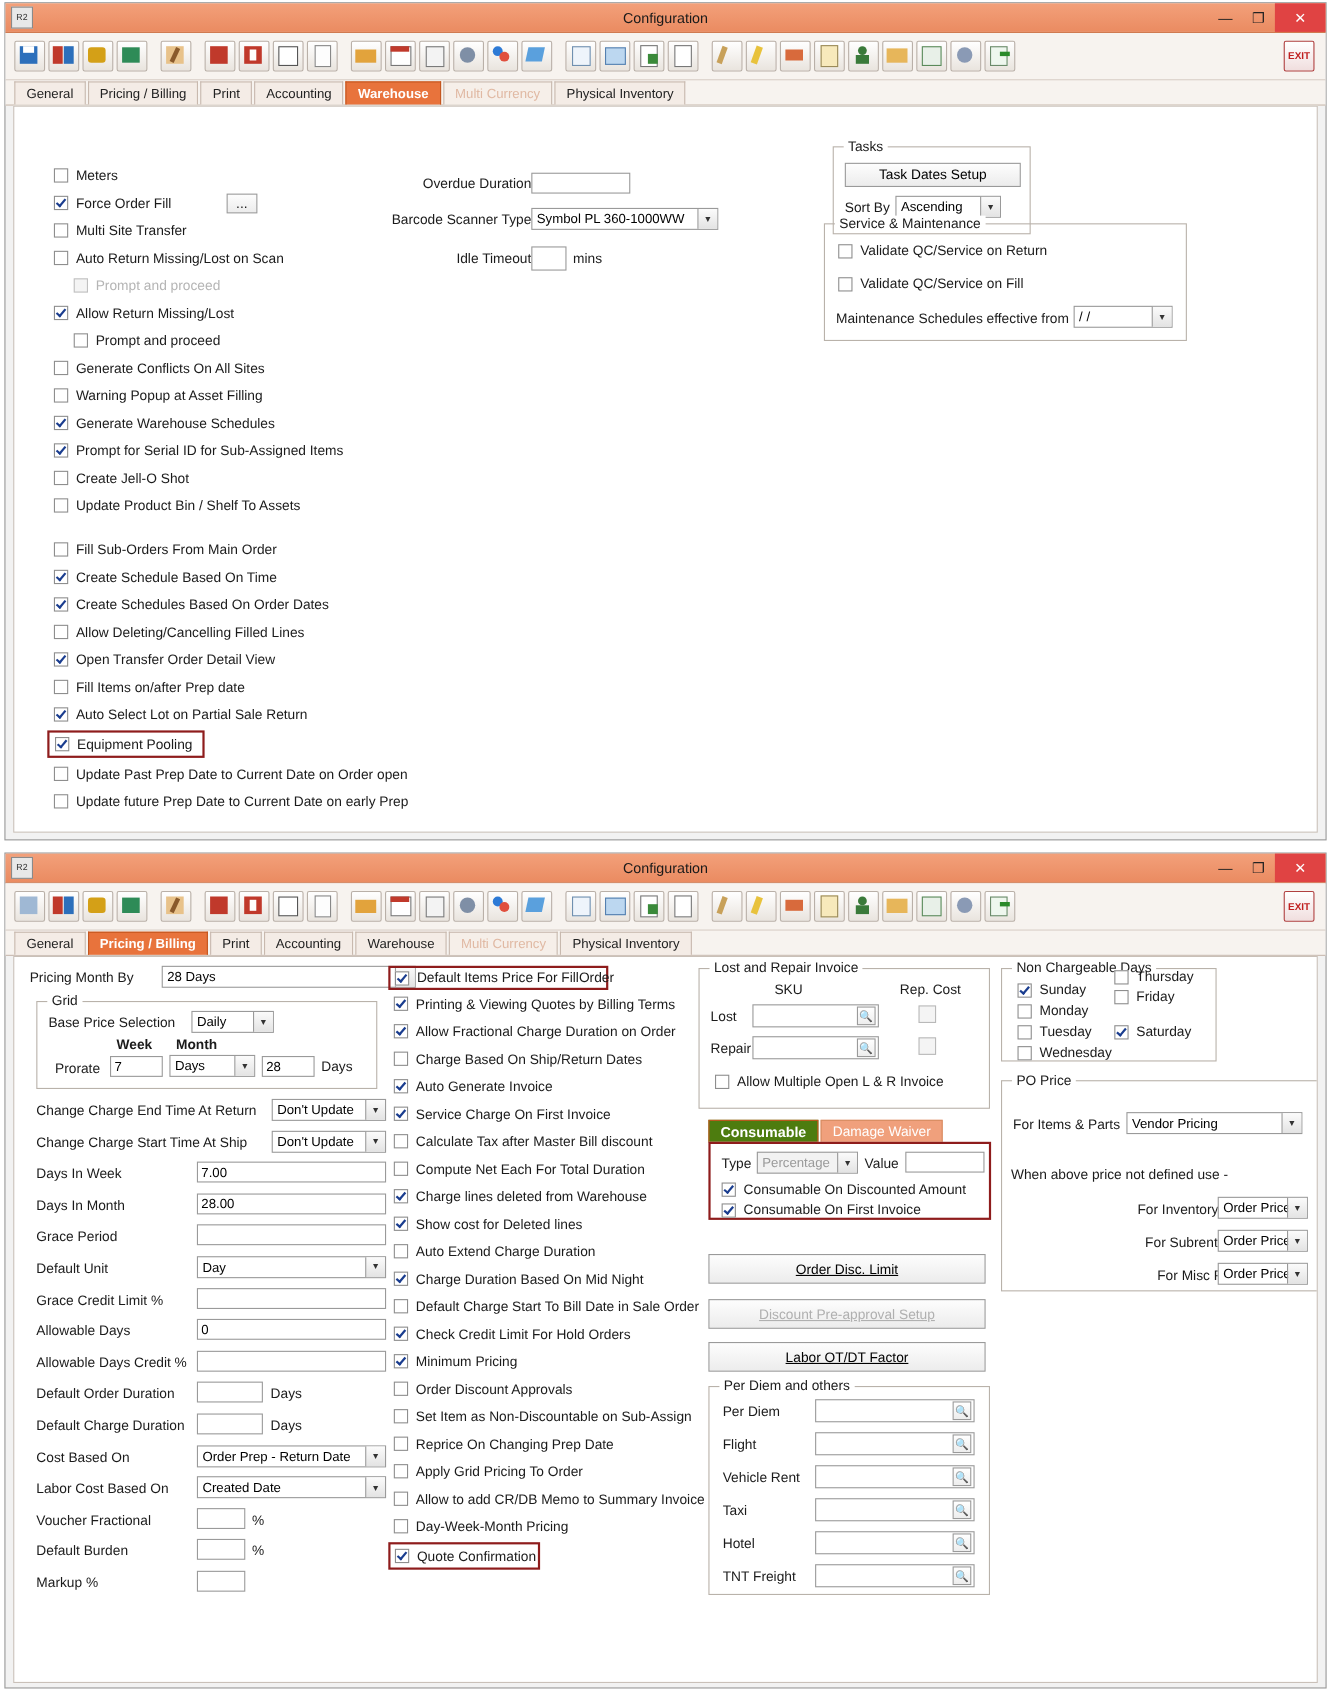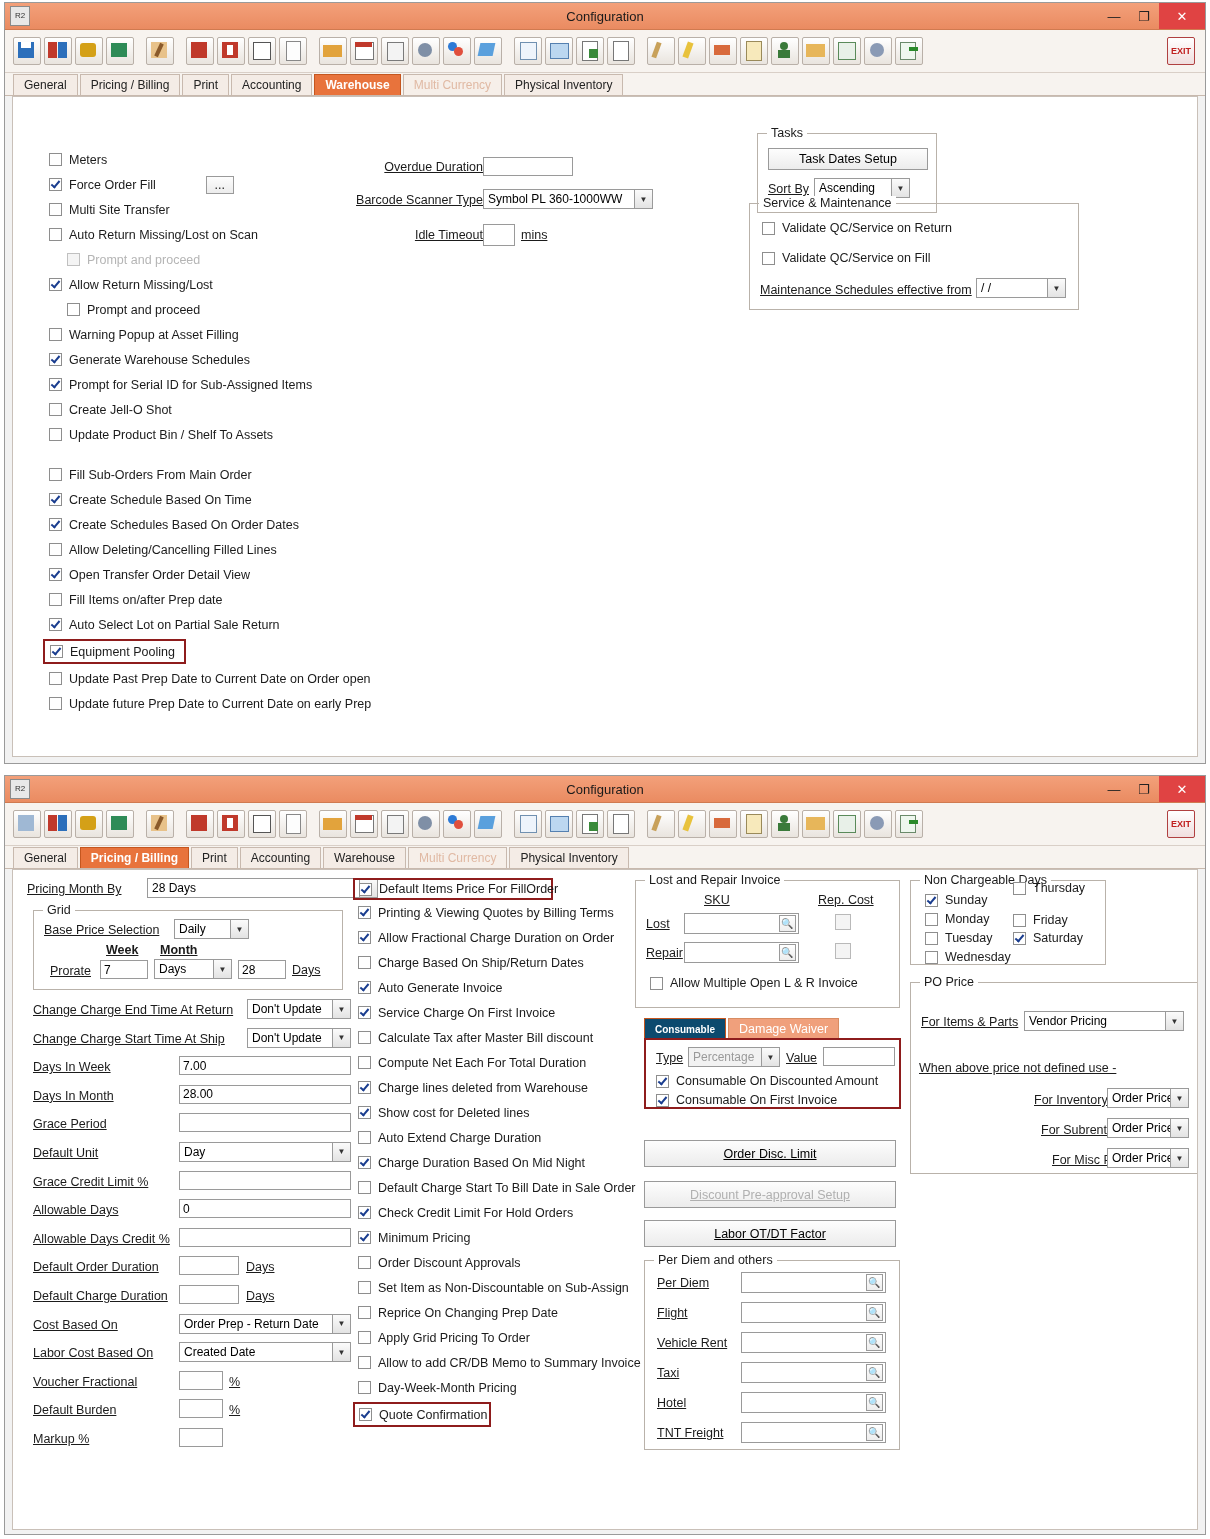--- a/index.html
+++ b/index.html
@@ -42,21 +42,21 @@
 
   
   .chk{display:flex;align-items:center;margin:0;}
   .box{width:11px;height:11px;border:1px solid #8e8e8e;background:#fff;display:inline-block;position:relative;
        margin-right:7px;flex:0 0 auto;}
   .box.on:after{content:"";position:absolute;left:3px;top:0px;width:3px;height:7px;border:solid #1a3d8f;
                 border-width:0 2px 2px 0;transform:rotate(40deg);}
   .box.dim{border-color:#c0c0c0;background:#f4f4f4;}
   .chk span{font-size:12.5px;color:#1b1b1b;white-space:nowrap;}
   .chk span.dim{color:#b5b5b5;}
-  .lbl{font-size:12.5px;color:#1b1b1b;text-decoration:underline;}
+  .lbl{font-size:12.5px;color:#1b1b1b;}
   .inp{border:1px solid #9a9a9a;background:#fff;height:19px;box-sizing:border-box;font-size:12px;
        padding:1px 3px;font-family:"Liberation Sans",sans-serif;}
   .sel{border:1px solid #9a9a9a;background:#fff;height:20px;box-sizing:border-box;font-size:12px;
        display:flex;align-items:center;padding-left:4px;position:relative;}
   .sel .arrow{position:absolute;right:0;top:0;bottom:0;width:17px;background:linear-gradient(#fbfbfb,#e3e3e3);
               border-left:1px solid #9a9a9a;display:flex;align-items:center;justify-content:center;font-size:8px;color:#333;}
   .btn{border:1px solid #9a9a9a;background:linear-gradient(#fdfdfd,#ececec);height:22px;font-size:12.5px;
        display:flex;align-items:center;justify-content:center;box-sizing:border-box;}
   .btn.dis{color:#b0b0b0;}
   .group{position:absolute;border:1px solid #b9b2aa;box-sizing:border-box;}
@@ -223,20 +223,24 @@
         <div class="chk" style="height:25px;">
             <span class="box on"></span>
             <span>Allow Return Missing/Lost</span>
           </div>
         <div class="chk" style="height:25px;padding-left:18px;">
             <span class="box"></span>
             <span>Prompt and proceed</span>
           </div>
         <div class="chk" style="height:25px;">
             <span class="box"></span>
+            <span>Generate Conflicts On All Sites</span>
+          </div>
+        <div class="chk" style="height:25px;">
+            <span class="box"></span>
             <span>Warning Popup at Asset Filling</span>
           </div>
         <div class="chk" style="height:25px;">
             <span class="box on"></span>
             <span>Generate Warehouse Schedules</span>
           </div>
         <div class="chk" style="height:25px;">
             <span class="box on"></span>
             <span>Prompt for Serial ID for Sub-Assigned Items</span>
           </div>
@@ -700,21 +704,21 @@
         <div class="mag abs" style="left:143px;top:63px;">🔍</div>
         <div class="abs" style="left:199px;top:62px;width:14px;height:14px;border:1px solid #b9b9b9;background:#f4f4f4;"></div>
         <div class="chk abs" style="left:14px;top:95px;">
             <span class="box"></span>
             <span>Allow Multiple Open L &amp; R Invoice</span>
           </div>
       </div>
 
       <div class="abs" style="left:631px;top:148px;width:257px;height:91px;">
         <div class="abs" style="left:0;top:0;height:21px;display:flex;">
-          <div style="background:#0c4a6e;color:#fff;font-weight:bold;font-size:10px;padding:0 10px;line-height:21px;border:1px solid #c4561f;">Consumable</div>
+          <div style="background:#4d7c0f;color:#fff;font-weight:bold;font-size:13px;padding:0 10px;line-height:21px;border:1px solid #c4561f;">Consumable</div>
           <div style="background:#f0a07c;color:#fff;font-size:12.5px;padding:0 10px;line-height:21px;border:1px solid #d88c62;margin-left:2px;">Damage Waiver</div>
         </div>
         <div class="abs hl" style="left:0;top:20px;width:257px;height:71px;background:#fff;">
           <span class="lbl abs" style="left:10px;top:11px;">Type</span>
           <div class="sel abs" style="left:42px;top:7px;width:92px;color:#9a9a9a;background:#f2f2f2;">
             <span>Percentage</span>
             <span class="arrow">▼</span>
           </div>
           <span class="lbl abs" style="left:140px;top:11px;">Value</span>
           <input class="inp abs" style="left: 177px; top: 7px; width: 72px;" value="">
@@ -776,21 +780,21 @@
             <span>Sunday</span>
           </div>
         <div class="chk abs" style="left:102px;top:0;align-items:center;">
             <span class="box"></span>
             <span>Thursday</span>
           </div>
         <div class="chk abs" style="left:14px;top:31px;">
             <span class="box"></span>
             <span>Monday</span>
           </div>
-        <div class="chk abs" style="left:102px;top:32px;">
+        <div class="chk abs" style="left:102px;top:18px;">
             <span class="box"></span>
             <span>Friday</span>
           </div>
         <div class="chk abs" style="left:14px;top:50px;">
             <span class="box"></span>
             <span>Tuesday</span>
           </div>
         <div class="chk abs" style="left:102px;top:50px;">
             <span class="box on"></span>
             <span>Saturday</span>

